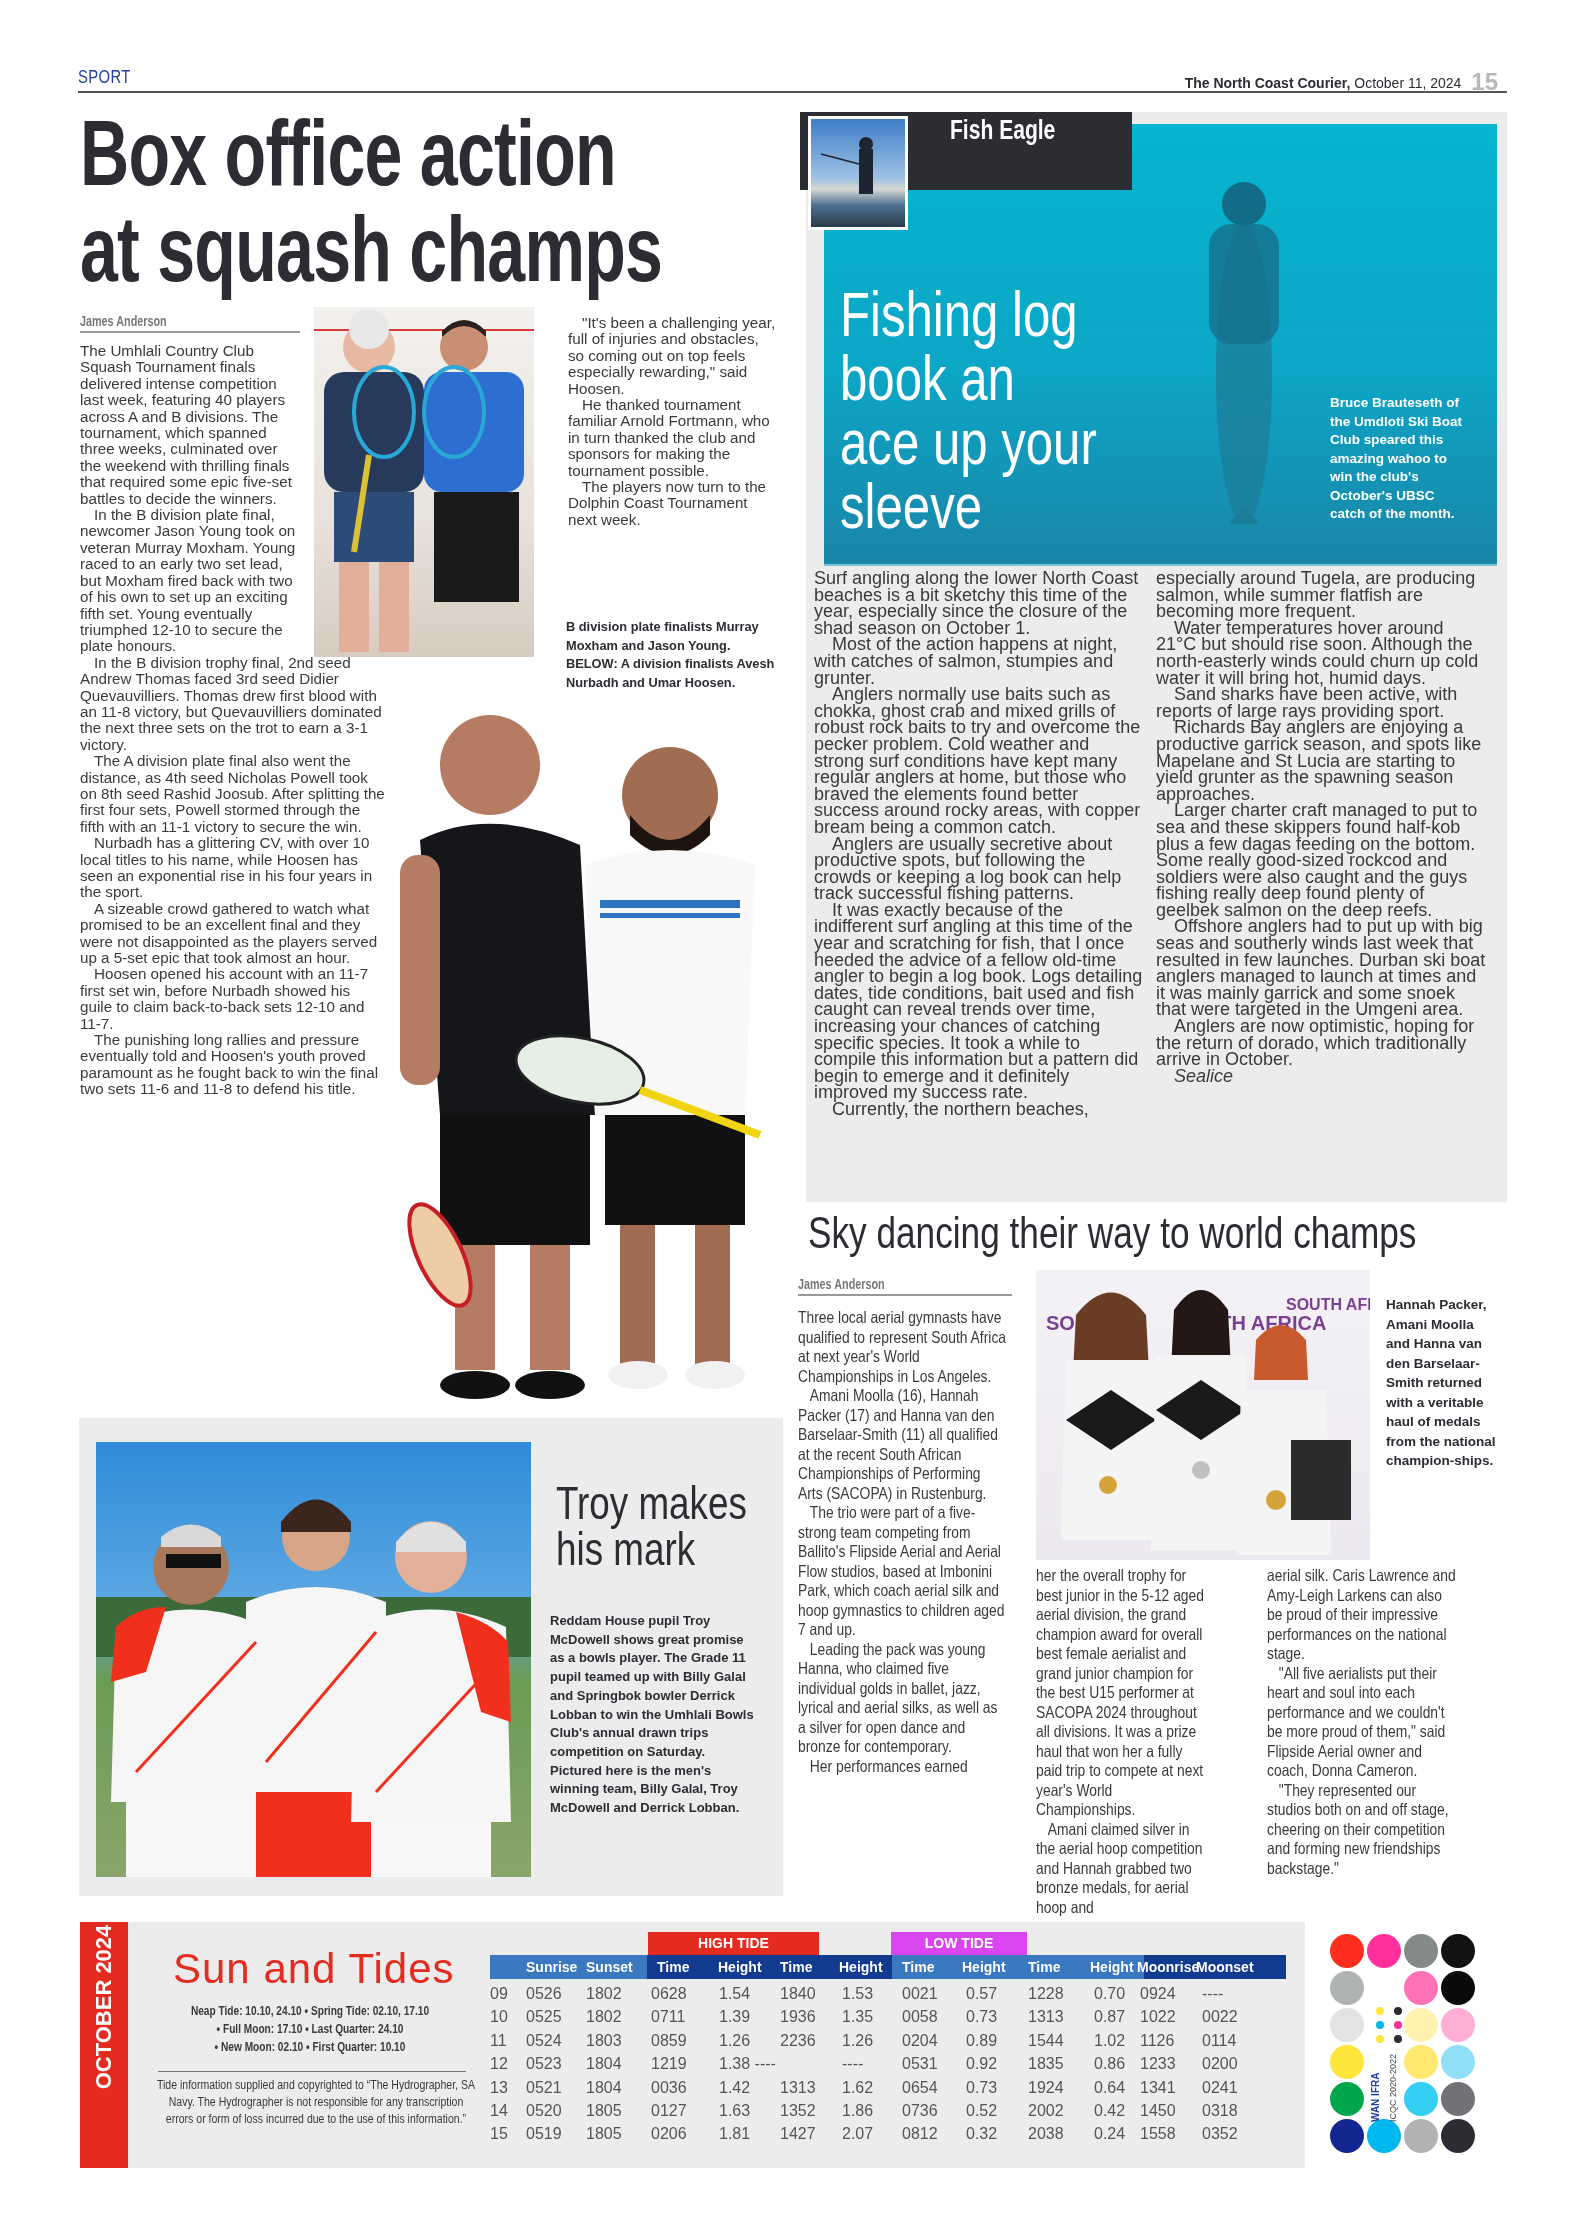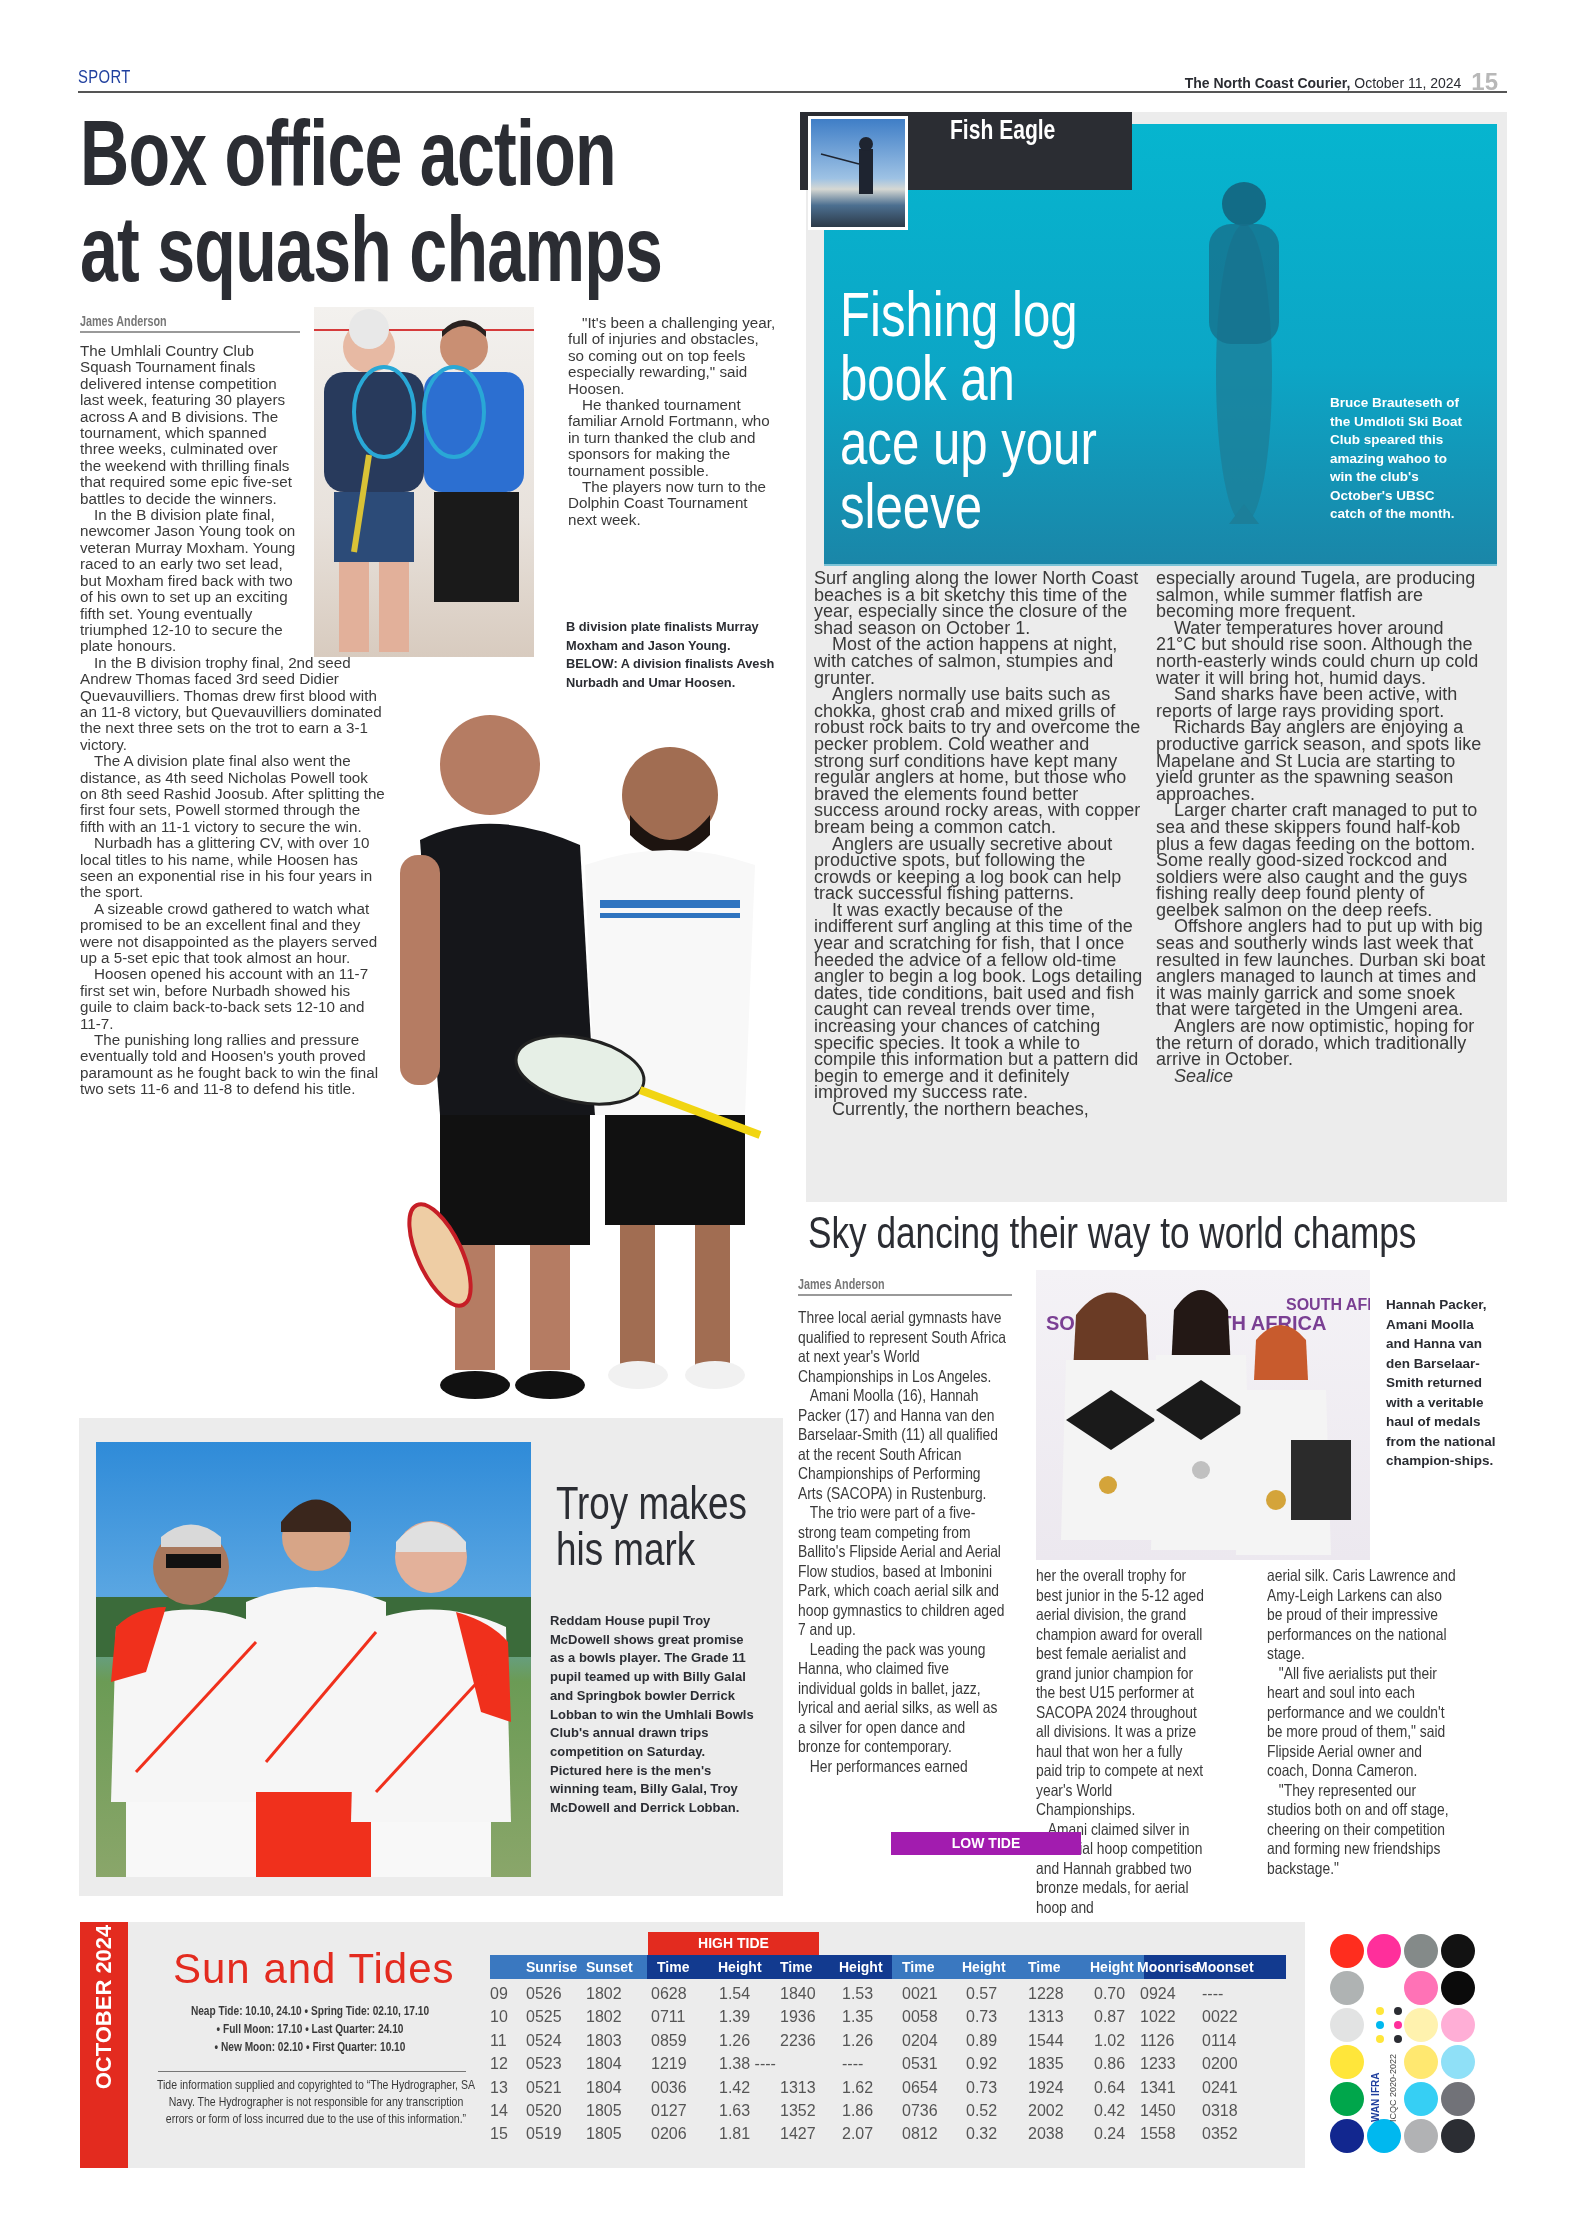--- a/index.html
+++ b/index.html
@@ -60,21 +60,21 @@
 </div>
 <div class="abs" id="rule"></div>
 
 <div class="abs" id="headline">
   <div>Box office action</div>
   <div>at squash champs</div>
 </div>
 <div class="abs byline" style="left:80px;top:312px;width:220px"><span>James Anderson</span></div>
 
 <div class="abs" id="squash-col1" style="left:80px;top:343px;width:305px">
-  <p class="body first" style="width:222px">The Umhlali Country Club Squash Tournament finals delivered intense competition last week, featuring 30 players across A and B divisions. The tournament, which spanned three weeks, culminated over the weekend with thrilling finals that required some epic five-set battles to decide the winners.</p>
+  <p class="body first" style="width:222px">The Umhlali Country Club Squash Tournament finals delivered intense competition last week, featuring 40 players across A and B divisions. The tournament, which spanned three weeks, culminated over the weekend with thrilling finals that required some epic five-set battles to decide the winners.</p>
   <p class="body" style="width:222px">In the B division plate final, newcomer Jason Young took on veteran Murray Moxham. Young raced to an early two set lead, but Moxham fired back with two of his own to set up an exciting fifth set. Young eventually triumphed 12-10 to secure the plate honours.</p>
   <p class="body" style="width:305px">In the B division trophy final, 2nd seed Andrew Thomas faced 3rd seed Didier Quevauvilliers. Thomas drew first blood with an 11-8 victory, but Quevauvilliers dominated the next three sets on the trot to earn a 3-1 victory.</p>
   <p class="body" style="width:305px">The A division plate final also went the distance, as 4th seed Nicholas Powell took on 8th seed Rashid Joosub. After splitting the first four sets, Powell stormed through the fifth with an 11-1 victory to secure the win.</p>
   <p class="body" style="width:305px">Nurbadh has a glittering CV, with over 10 local titles to his name, while Hoosen has seen an exponential rise in his four years in the sport.</p>
   <p class="body" style="width:305px">A sizeable crowd gathered to watch what promised to be an excellent final and they were not disappointed as the players served up a 5-set epic that took almost an hour.</p>
   <p class="body" style="width:305px">Hoosen opened his account with an 11-7 first set win, before Nurbadh showed his guile to claim back-to-back sets 12-10 and 11-7.</p>
   <p class="body" style="width:305px">The punishing long rallies and pressure eventually told and Hoosen's youth proved paramount as he fought back to win the final two sets 11-6 and 11-8 to defend his title.</p>
 </div>
 
 <div class="abs photo" style="left:314px;top:307px;width:220px;height:350px;background:linear-gradient(180deg,#f3f1ee 0%,#e8e2dc 60%,#d8cbbf 100%)">
@@ -256,21 +256,21 @@
 <div class="abs" id="tides-title">Sun and Tides</div>
 <div class="abs" style="left:110px;top:2002px;width:400px">
   <div class="tides-info">Neap Tide: 10.10, 24.10 • Spring Tide: 02.10, 17.10</div>
   <div class="tides-info">• Full Moon: 17.10 • Last Quarter: 24.10</div>
   <div class="tides-info">• New Moon: 02.10 • First Quarter: 10.10</div>
 </div>
 <div class="abs" id="tides-rule"></div>
 <div class="abs" style="left:108px;top:2076px;width:416px;font-size:13.5px;line-height:17px;text-align:center;color:#3a3a3a;transform:scaleX(0.78);transform-origin:50% 0">Tide information supplied and copyrighted to “The Hydrographer, SA Navy. The Hydrographer is not responsible for any transcription errors or form of loss incurred due to the use of this information.”</div>
 
 <div class="abs band" style="left:648px;top:1932px;width:171px;background:#e32b1f">HIGH TIDE</div>
-<div class="abs band" style="left:891px;top:1832px;width:190px;background:#a21caf">LOW TIDE</div>
+<div class="abs band" style="left:891px;top:1932px;width:136px;background:#d946ef">LOW TIDE</div>
 <div class="abs" style="left:490px;top:1955px;width:157px;height:24px;background:#3a78c0"></div>
 <div class="abs" style="left:647px;top:1955px;width:245px;height:24px;background:#123a8f"></div>
 <div class="abs" style="left:892px;top:1955px;width:252px;height:24px;background:#3a78c0"></div>
 <div class="abs" style="left:1144px;top:1955px;width:142px;height:24px;background:#123a8f"></div>
 
 <div class="abs" style="left:490px;top:1955px;width:800px;height:24px">
   <span class="abs hdr" style="left:36px">Sunrise</span>
   <span class="abs hdr" style="left:96px">Sunset</span>
   <span class="abs hdr" style="left:167px">Time</span>
   <span class="abs hdr" style="left:228px">Height</span>

